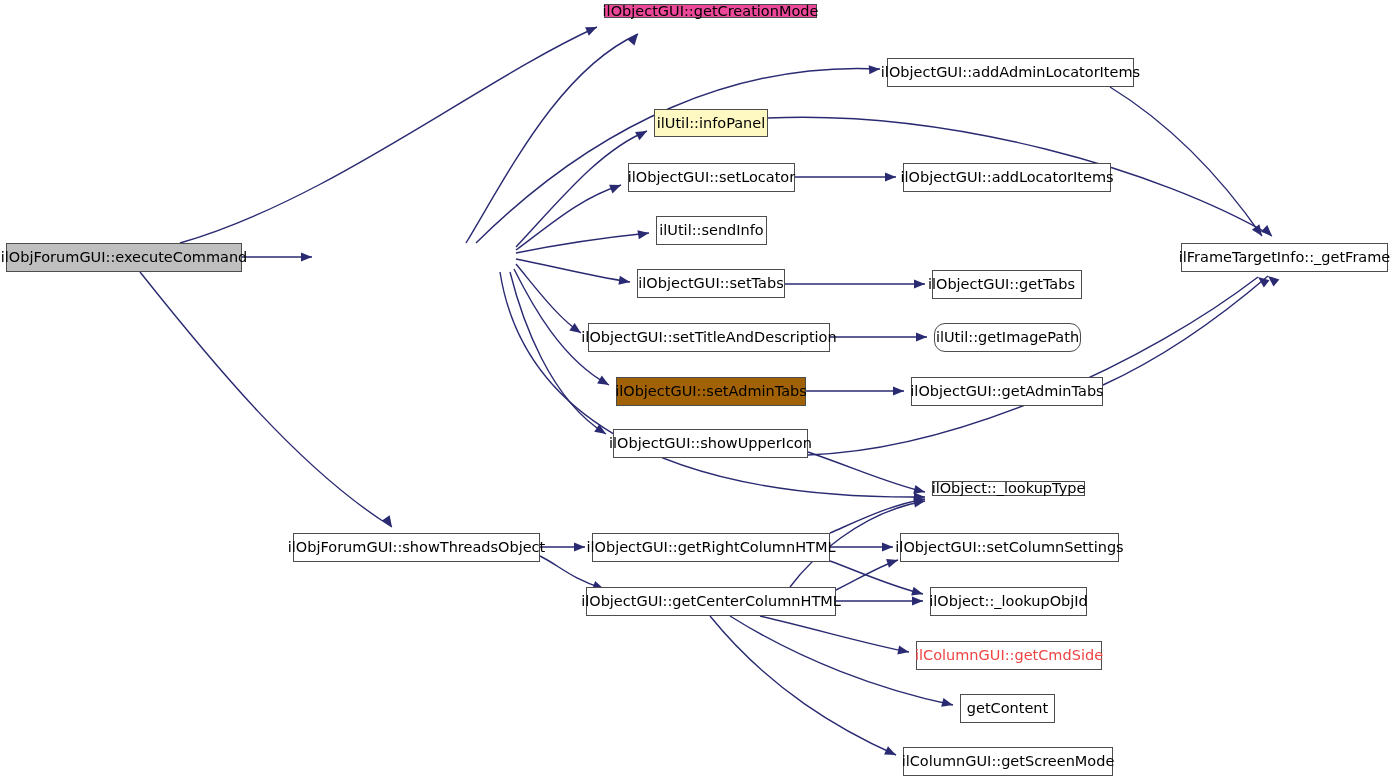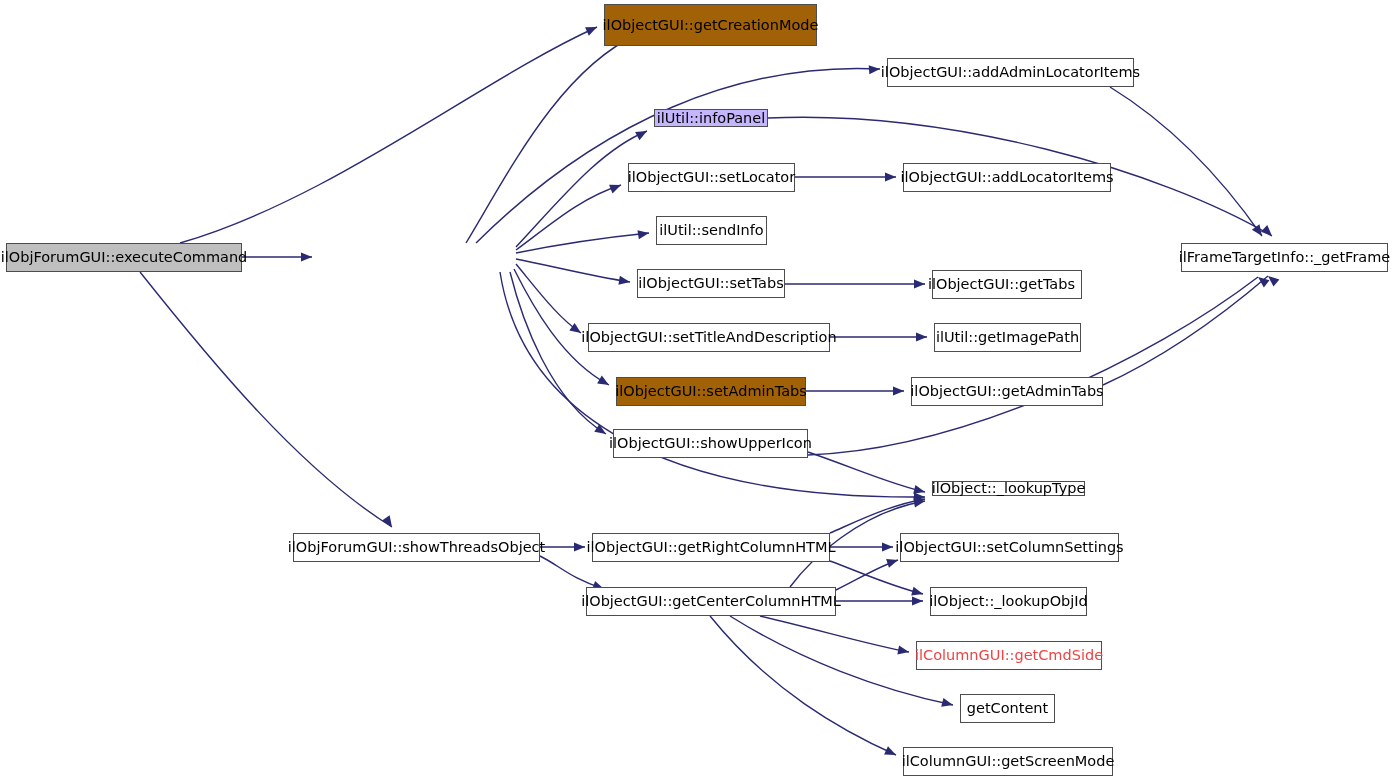--- a/index.html
+++ b/index.html
@@ -182,48 +182,48 @@
         <path d="M 710,616 C 770,690 840,730 896,755" fill="none" stroke="#2a2a72" stroke-width="1.4"></path>
         <polygon points="0,0 -11,-4.6 -11,4.6" fill="#2a2a72" transform="translate(896,755) rotate(25)"></polygon>
       </g>
     </svg>
 <div class="node highlight" style="left: 6px; top: 243px; width: 236px; height: 29px; border-color: rgb(77, 77, 77); background: rgb(191, 191, 191); color: rgb(0, 0, 0);">
       <span class="node-label">ilObjForumGUI::executeCommand</span>
     </div>
     <div class="node" style="left: 293px; top: 533px; width: 247px; height: 29px; border-color: rgb(77, 77, 77); background: rgb(255, 255, 255); color: rgb(0, 0, 0);">
       <span class="node-label">ilObjForumGUI::showThreadsObject</span>
     </div>
-    <div class="node" style="left: 604px; top: 4px; width: 213px; height: 42px; border-color: rgb(77, 77, 77); background: #a16207; color: rgb(0, 0, 0);">
+    <div class="node" style="left: 604px; top: 4px; width: 213px; height: 14px; border-color: rgb(77, 77, 77); background: #ec4899; color: rgb(0, 0, 0);">
       <span class="node-label">ilObjectGUI::getCreationMode</span>
     </div>
     <div class="node" style="left: 887px; top: 58px; width: 247px; height: 29px; border-color: rgb(77, 77, 77); background: rgb(255, 255, 255); color: rgb(0, 0, 0);">
       <span class="node-label">ilObjectGUI::addAdminLocatorItems</span>
     </div>
-    <div class="node" style="left: 654px; top: 109px; width: 114px; height: 18px; border-color: rgb(77, 77, 77); background: #c4b5fd; color: rgb(0, 0, 0);">
+    <div class="node" style="left: 654px; top: 109px; width: 114px; height: 28px; border-color: rgb(77, 77, 77); background: #fef9c3; color: rgb(0, 0, 0);">
       <span class="node-label">ilUtil::infoPanel</span>
     </div>
     <div class="node" style="left: 628px; top: 163px; width: 167px; height: 29px; border-color: rgb(77, 77, 77); background: rgb(255, 255, 255); color: rgb(0, 0, 0);">
       <span class="node-label">ilObjectGUI::setLocator</span>
     </div>
     <div class="node" style="left: 903px; top: 163px; width: 208px; height: 29px; border-color: rgb(77, 77, 77); background: rgb(255, 255, 255); color: rgb(0, 0, 0);">
       <span class="node-label">ilObjectGUI::addLocatorItems</span>
     </div>
     <div class="node" style="left: 656px; top: 216px; width: 111px; height: 29px; border-color: rgb(77, 77, 77); background: rgb(255, 255, 255); color: rgb(0, 0, 0);">
       <span class="node-label">ilUtil::sendInfo</span>
     </div>
     <div class="node" style="left: 637px; top: 269px; width: 148px; height: 29px; border-color: rgb(77, 77, 77); background: rgb(255, 255, 255); color: rgb(0, 0, 0);">
       <span class="node-label">ilObjectGUI::setTabs</span>
     </div>
     <div class="node" style="left: 932px; top: 270px; width: 150px; height: 29px; border-color: rgb(77, 77, 77); background: rgb(255, 255, 255); color: rgb(0, 0, 0); justify-content: flex-end;">
       <span class="node-label">ilObjectGUI::getTabs</span>
     </div>
     <div class="node" style="left: 588px; top: 323px; width: 242px; height: 29px; border-color: rgb(77, 77, 77); background: rgb(255, 255, 255); color: rgb(0, 0, 0);">
       <span class="node-label">ilObjectGUI::setTitleAndDescription</span>
     </div>
-    <div class="node" style="left: 934px; top: 323px; width: 147px; height: 29px; border-color: rgb(77, 77, 77); background: rgb(255, 255, 255); color: rgb(0, 0, 0);">
+    <div class="node" style="left: 934px; top: 323px; width: 147px; height: 29px; border-color: rgb(77, 77, 77); background: rgb(255, 255, 255); color: rgb(0, 0, 0); border-radius: 11px;">
       <span class="node-label">ilUtil::getImagePath</span>
     </div>
     <div class="node" style="left: 616px; top: 377px; width: 190px; height: 29px; border-color: rgb(77, 77, 77); background: #a16207; color: rgb(0, 0, 0);">
       <span class="node-label">ilObjectGUI::setAdminTabs</span>
     </div>
     <div class="node" style="left: 911px; top: 377px; width: 192px; height: 29px; border-color: rgb(77, 77, 77); background: rgb(255, 255, 255); color: rgb(0, 0, 0);">
       <span class="node-label">ilObjectGUI::getAdminTabs</span>
     </div>
     <div class="node" style="left: 613px; top: 429px; width: 195px; height: 29px; border-color: rgb(77, 77, 77); background: rgb(255, 255, 255); color: rgb(0, 0, 0);">
       <span class="node-label">ilObjectGUI::showUpperIcon</span>

